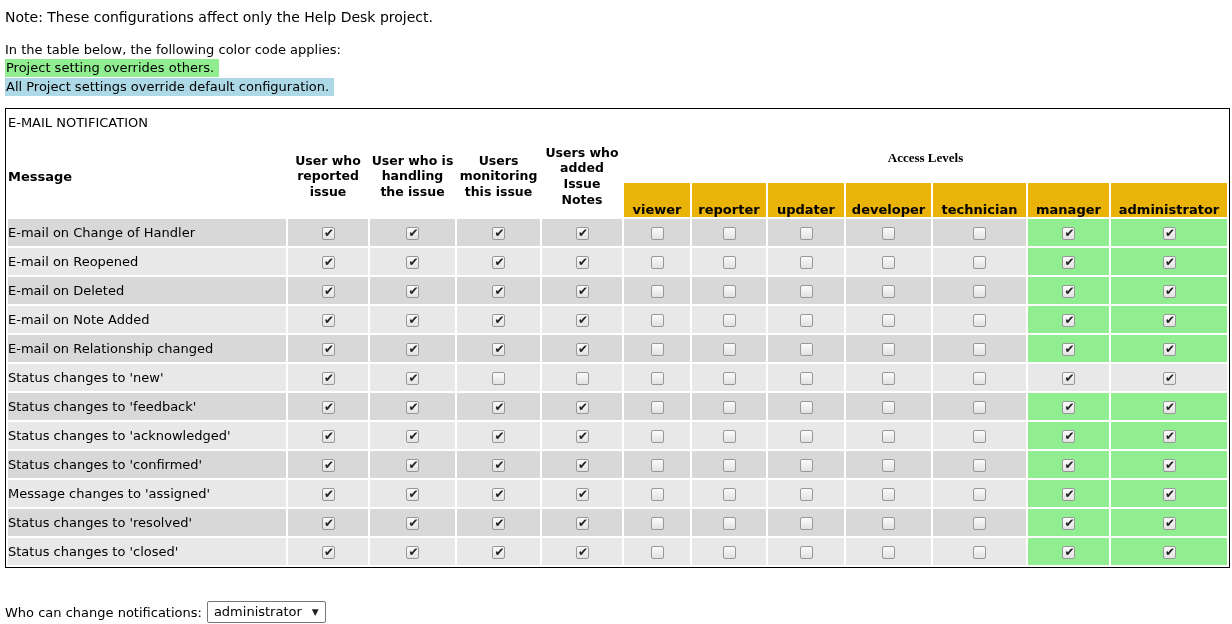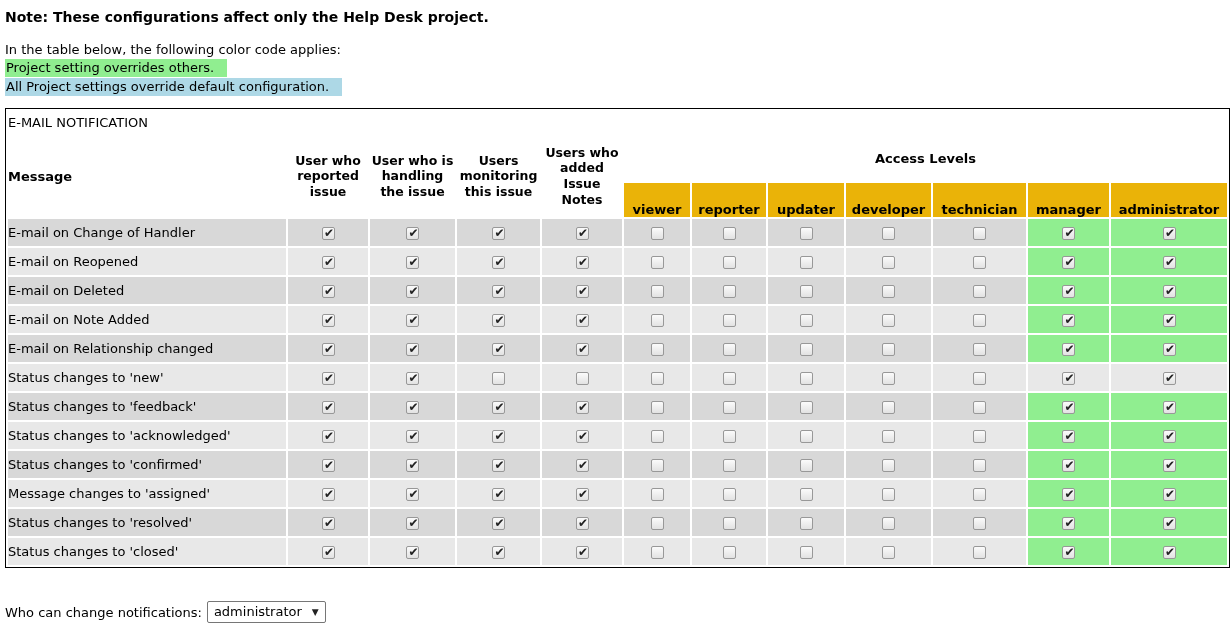--- a/index.html
+++ b/index.html
@@ -1,36 +1,36 @@
 <!DOCTYPE html>
 <html><head>
 <meta charset="utf-8">
 <style>
   html,body{margin:0;padding:0;background:#fff;color:#000;
     font-family:"DejaVu Sans","Liberation Sans",sans-serif;}
   .page{width:1232px;height:624px;box-sizing:border-box;padding:9px 4px 0 5px;overflow:hidden;}
 
-  .note{font-size:14px;font-weight:bold;margin:0 0 17px 0;}
+  .note{font-size:14px;font-weight:normal;margin:0 0 17px 0;}
   .intro{font-size:13px;margin:0 0 2px 0;}
-  .legend-line{display:table;font-size:13px;padding:1px 13px 2px 1px;margin:0 0 1px 0;}
+  .legend-line{display:table;font-size:13px;padding:1px 5px 2px 1px;margin:0 0 1px 0;}
   .legend-green{background:#90ee90;}
   .legend-blue{background:#add8e6;}
 
   table.notif{border-collapse:separate;border-spacing:2px;border:1px solid #000;
     margin-top:12px;table-layout:fixed;width:1223px;font-size:13px;}
   table.notif th,table.notif td{padding:0;overflow:visible;}
 
   th.title{background:#fff;text-align:left;font-size:13px;font-weight:normal;
     padding:9px 4px 4px 4px;height:22px;}
   th.msg{background:#fff;text-align:left;font-weight:bold;vertical-align:middle;
     padding-left:5px;font-size:13px;}
   th.ucol{background:#fff;text-align:center;font-weight:bold;vertical-align:middle;
     font-size:12.5px;line-height:1.25;}
   th.al{background:#fff;text-align:center;font-weight:bold;vertical-align:middle;
-    font-size:13px;height:46px;}
+    font-size:13px;height:46px;font-family:Liberation Serif, serif;}
   th.acol{background:#eab308;text-align:center;font-weight:bold;vertical-align:bottom;
     font-size:13px;padding-bottom:9px;height:34px;}
 
   tr.odd td{background:#d8d8d8;}
   tr.even td{background:#e8e8e8;}
   td.label{padding-left:6px;height:26px;vertical-align:middle;font-size:13px;}
   td.cbcell{text-align:center;vertical-align:middle;height:27px;}
   td.cbcell.hl{background:#90ee90 !important;}
 
   .cb{display:inline-block;width:13px;height:13px;box-sizing:border-box;

